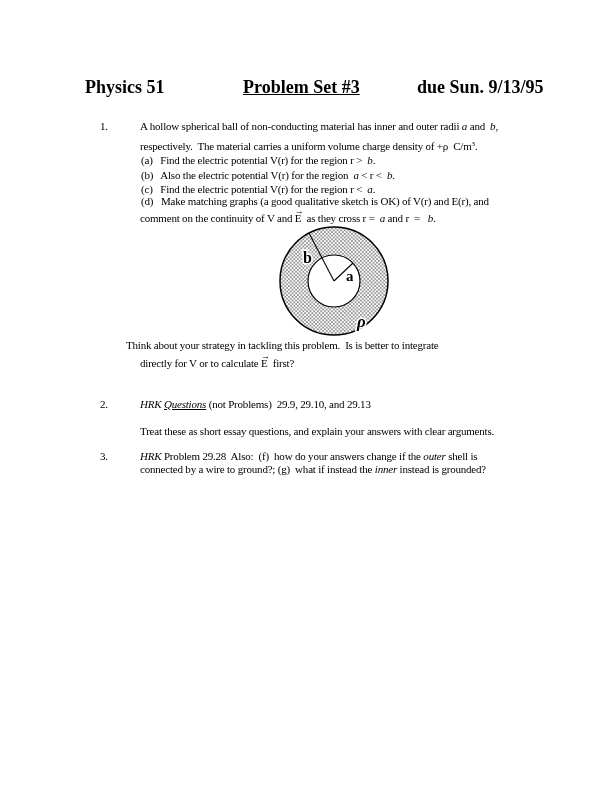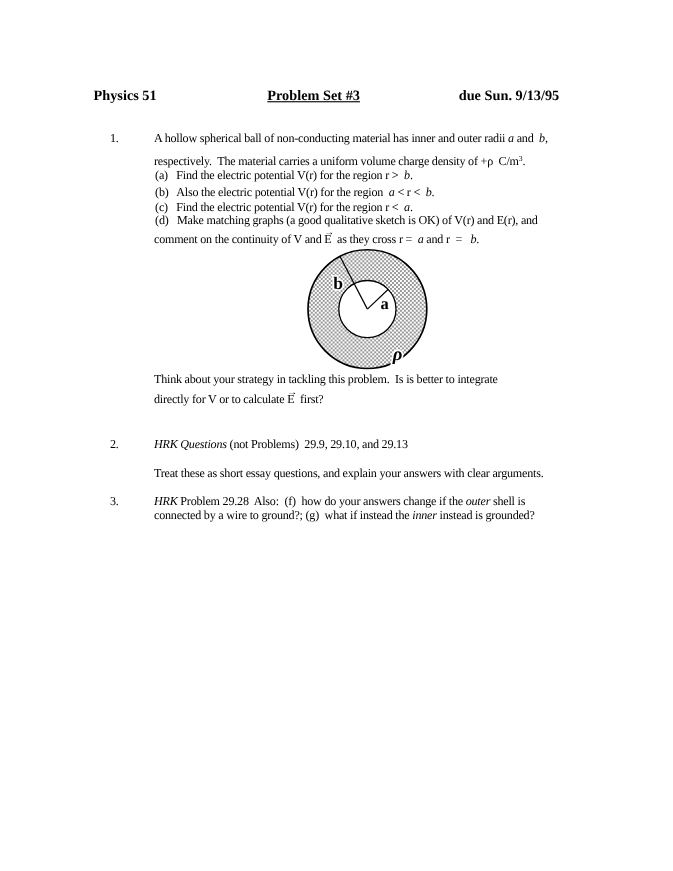--- a/index.html
+++ b/index.html
@@ -14,26 +14,26 @@
   .page { position: absolute; inset: 0; }
   .line {
     position: absolute;
     font-size: 11px;
     line-height: 14px;
     letter-spacing: -0.2px;
     white-space: pre;
   }
   .hdr {
     font-weight: bold;
-    font-size: 13px;
+    font-size: 18px;
     letter-spacing: 0;
   }
   .u { text-decoration: underline; }
   .i { font-style: italic; }
-  .iu { font-style: italic; }
+  .iu { font-style: italic; text-decoration: underline; }
   .sup { font-size: 7px; vertical-align: 4px; letter-spacing: 0; }
   .vec { position: relative; }
   .vec::after {
     content. : "";
     content: "\2192";
     position: absolute;
     left: 0px; top: -8px;
     font-size: 9px;
     letter-spacing: -1px;
   }
@@ -72,21 +72,21 @@
       </defs>
       <circle cx="64" cy="57" r="54" fill="url(#stipple)" stroke="#000" stroke-width="1.5"></circle>
       <circle cx="64" cy="57" r="26" fill="#ffffff" stroke="#000" stroke-width="1.2"></circle>
       <line x1="64" y1="57" x2="39" y2="9" stroke="#000" stroke-width="1.1"></line>
       <line x1="64" y1="57" x2="83" y2="39" stroke="#000" stroke-width="1.1"></line>
       <text x="33" y="39" font-size="16" font-weight="bold" stroke="#ffffff" stroke-width="3" paint-order="stroke fill">b</text>
       <text x="76" y="57" font-size="15" font-weight="bold">a</text>
       <text x="87" y="103" font-size="17" font-style="italic" font-weight="bold" stroke="#ffffff" stroke-width="3" paint-order="stroke fill">ρ</text>
     </svg>
 
-    <div class="line" style="left:140px; top:338px"><span>Think about your strategy in tackling this problem.  Is is better to integrate</span></div>
+    <div class="line" style="left:126px; top:338px"><span>Think about your strategy in tackling this problem.  Is is better to integrate</span></div>
     <div class="line" style="left:140px; top:356px"><span>directly for V or to calculate </span><span class="vec">E</span><span>  first?</span></div>
   </div>
 
   <div>
     <div class="line" style="left:100px; top:397px">2.</div>
     <div class="line" style="left:140px; top:397px"><span class="i">HRK </span><span class="iu">Questions</span><span> (not Problems)  29.9, 29.10, and 29.13</span></div>
     <div class="line" style="left:140px; top:424px"><span>Treat these as short essay questions, and explain your answers with clear arguments.</span></div>
   </div>
 
   <div>

